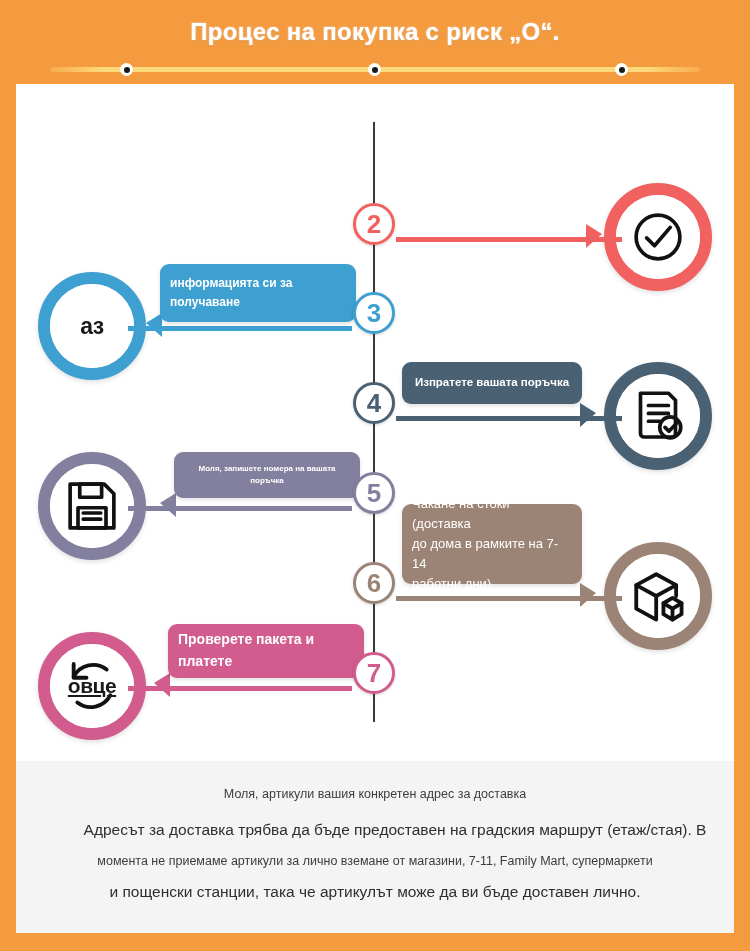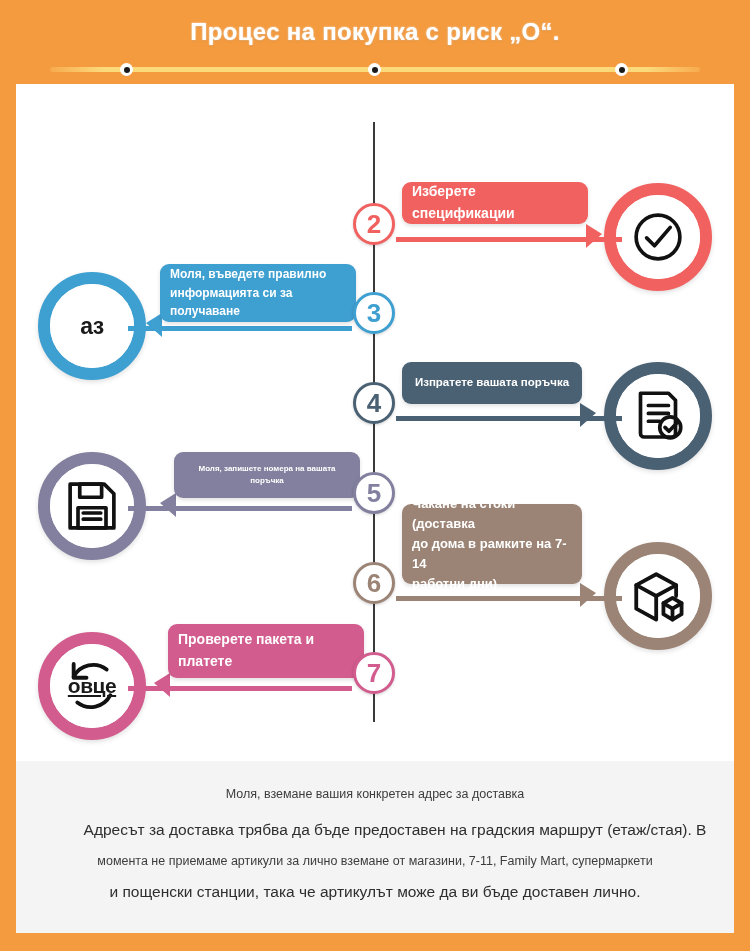--- a/index.html
+++ b/index.html
@@ -164,35 +164,31 @@
           <div class="connector" style="background: rgb(240, 97, 95); top: 61px; left: 380px; width: 226px;"></div>
           <div class="tail" style="top: 48px; left: 570px; border-top: 10px solid transparent; border-bottom: 14px solid transparent; border-left: 16px solid rgb(240, 97, 95);"></div>
           <div class="badge" style="left: 588px; top: 7px; border: 12px solid rgb(240, 97, 95);">
             <div class="badge-inner">
               <svg width="56" height="56" viewBox="0 0 64 64">
                 <circle stroke="#111" fill="none" stroke-width="4.2" stroke-linecap="round" stroke-linejoin="round" cx="32" cy="32" r="25"></circle>
                 <path stroke="#111" fill="none" stroke-width="4.2" stroke-linecap="round" stroke-linejoin="round" d="M19 33 L28 42 L46 21"></path>
               </svg>
             </div>
           </div>
-          <div class="bubble" style="left: 386px; top: 6px; width: 186px; height: 42px; background: rgb(240, 97, 95); font-size: 14px; font-weight: bold; text-align: left; padding: 0px 10px;">
-            <span>Изберете спецификации</span>
-          </div>
           <div class="numcircle" style="left: 337px; top: 27px; border: 3px solid rgb(240, 97, 95); color: rgb(240, 97, 95);">2</div>
         </div>
         <div class="step" style="top: 182px;">
           <div class="connector" style="background: rgb(62, 159, 209); top: 60px; left: 112px; width: 224px;"></div>
           <div class="tail" style="top: 47px; left: 130px; border-top: 10px solid transparent; border-bottom: 14px solid transparent; border-right: 16px solid rgb(62, 159, 209);"></div>
           <div class="badge" style="left: 22px; top: 6px; border: 12px solid rgb(62, 159, 209);">
             <div class="badge-inner">
               <div class="badge-text">аз</div>
             </div>
           </div>
           <div class="bubble" style="left: 144px; top: -2px; width: 196px; height: 58px; background: rgb(62, 159, 209); font-size: 12px; font-weight: bold; text-align: left; padding: 0px 10px;">
-            <span>Моля, въведете правилно</span>
             <span>информацията си за получаване</span>
           </div>
           <div class="numcircle" style="left: 337px; top: 26px; border: 3px solid rgb(62, 159, 209); color: rgb(62, 159, 209);">3</div>
         </div>
         <div class="step" style="top: 272px;">
           <div class="connector" style="background: rgb(74, 97, 116); top: 60px; left: 380px; width: 226px;"></div>
           <div class="tail" style="top: 47px; left: 564px; border-top: 10px solid transparent; border-bottom: 14px solid transparent; border-left: 16px solid rgb(74, 97, 116);"></div>
           <div class="badge" style="left: 588px; top: 6px; border: 12px solid rgb(74, 97, 116);">
             <div class="badge-inner">
               <svg width="56" height="56" viewBox="0 0 64 64">
@@ -234,21 +230,21 @@
               <svg width="58" height="58" viewBox="0 0 64 64">
                 <path stroke="#111" fill="none" stroke-width="4.2" stroke-linecap="round" stroke-linejoin="round" d="M8 20 L30 8 L52 20 L30 32 Z"></path>
                 <path stroke="#111" fill="none" stroke-width="4.2" stroke-linecap="round" stroke-linejoin="round" d="M8 20 V46 L30 58 V32"></path>
                 <path stroke="#111" fill="none" stroke-width="4.2" stroke-linecap="round" stroke-linejoin="round" d="M52 20 V32"></path>
                 <path stroke="#111" fill="none" stroke-width="4.2" stroke-linecap="round" stroke-linejoin="round" d="M38 40 L48 34 L58 40 L48 46 Z"></path>
                 <path stroke="#111" fill="none" stroke-width="4.2" stroke-linecap="round" stroke-linejoin="round" d="M38 40 V52 L48 58 V46"></path>
                 <path stroke="#111" fill="none" stroke-width="4.2" stroke-linecap="round" stroke-linejoin="round" d="M58 40 V52 L48 58"></path>
               </svg>
             </div>
           </div>
-          <div class="bubble" style="left: 386px; top: -32px; width: 180px; height: 80px; background: rgb(155, 132, 117); font-size: 13px; font-weight: bold; text-align: left; padding: 0px 10px;">
+          <div class="bubble" style="left: 386px; top: -32px; width: 180px; height: 80px; background: rgb(155, 132, 117); font-size: 13px; font-weight: normal; text-align: left; padding: 0px 10px;">
             <span>Чакане на стоки (доставка</span>
             <span>до дома в рамките на 7-14</span>
             <span>работни дни)</span>
           </div>
           <div class="numcircle" style="left: 337px; top: 26px; border: 3px solid rgb(155, 132, 117); color: rgb(155, 132, 117);">6</div>
         </div>
         <div class="step" style="top: 542px;">
           <div class="connector" style="background: rgb(209, 92, 141); top: 60px; left: 112px; width: 224px;"></div>
           <div class="tail" style="top: 47px; left: 138px; border-top: 10px solid transparent; border-bottom: 14px solid transparent; border-right: 16px solid rgb(209, 92, 141);"></div>
           <div class="badge" style="left: 22px; top: 6px; border: 12px solid rgb(209, 92, 141);">
@@ -265,19 +261,19 @@
           </div>
           <div class="bubble" style="left: 152px; top: -2px; width: 196px; height: 54px; background: rgb(209, 92, 141); font-size: 14px; font-weight: bold; text-align: left; padding: 0px 10px;">
             <span>Проверете пакета и</span>
             <span>платете</span>
           </div>
           <div class="numcircle" style="left: 337px; top: 26px; border: 3px solid rgb(209, 92, 141); color: rgb(209, 92, 141);">7</div>
         </div>
       </div>
 
     <div id="footer">
-      <div id="foot-small">Моля, вземане вашия конкретен адрес за доставка</div>
+      <div id="foot-small">Моля, артикули вашия конкретен адрес за доставка</div>
       <div id="foot-l1">Адресът за доставка трябва да бъде предоставен на градския маршрут (етаж/стая). В</div>
       <div id="foot-l2">момента не приемаме артикули за лично вземане от магазини, 7-11, Family Mart, супермаркети</div>
       <div id="foot-l3">и пощенски станции, така че артикулът може да ви бъде доставен лично.</div>
     </div>
   </div>
 </div>
 
 </body></html>

